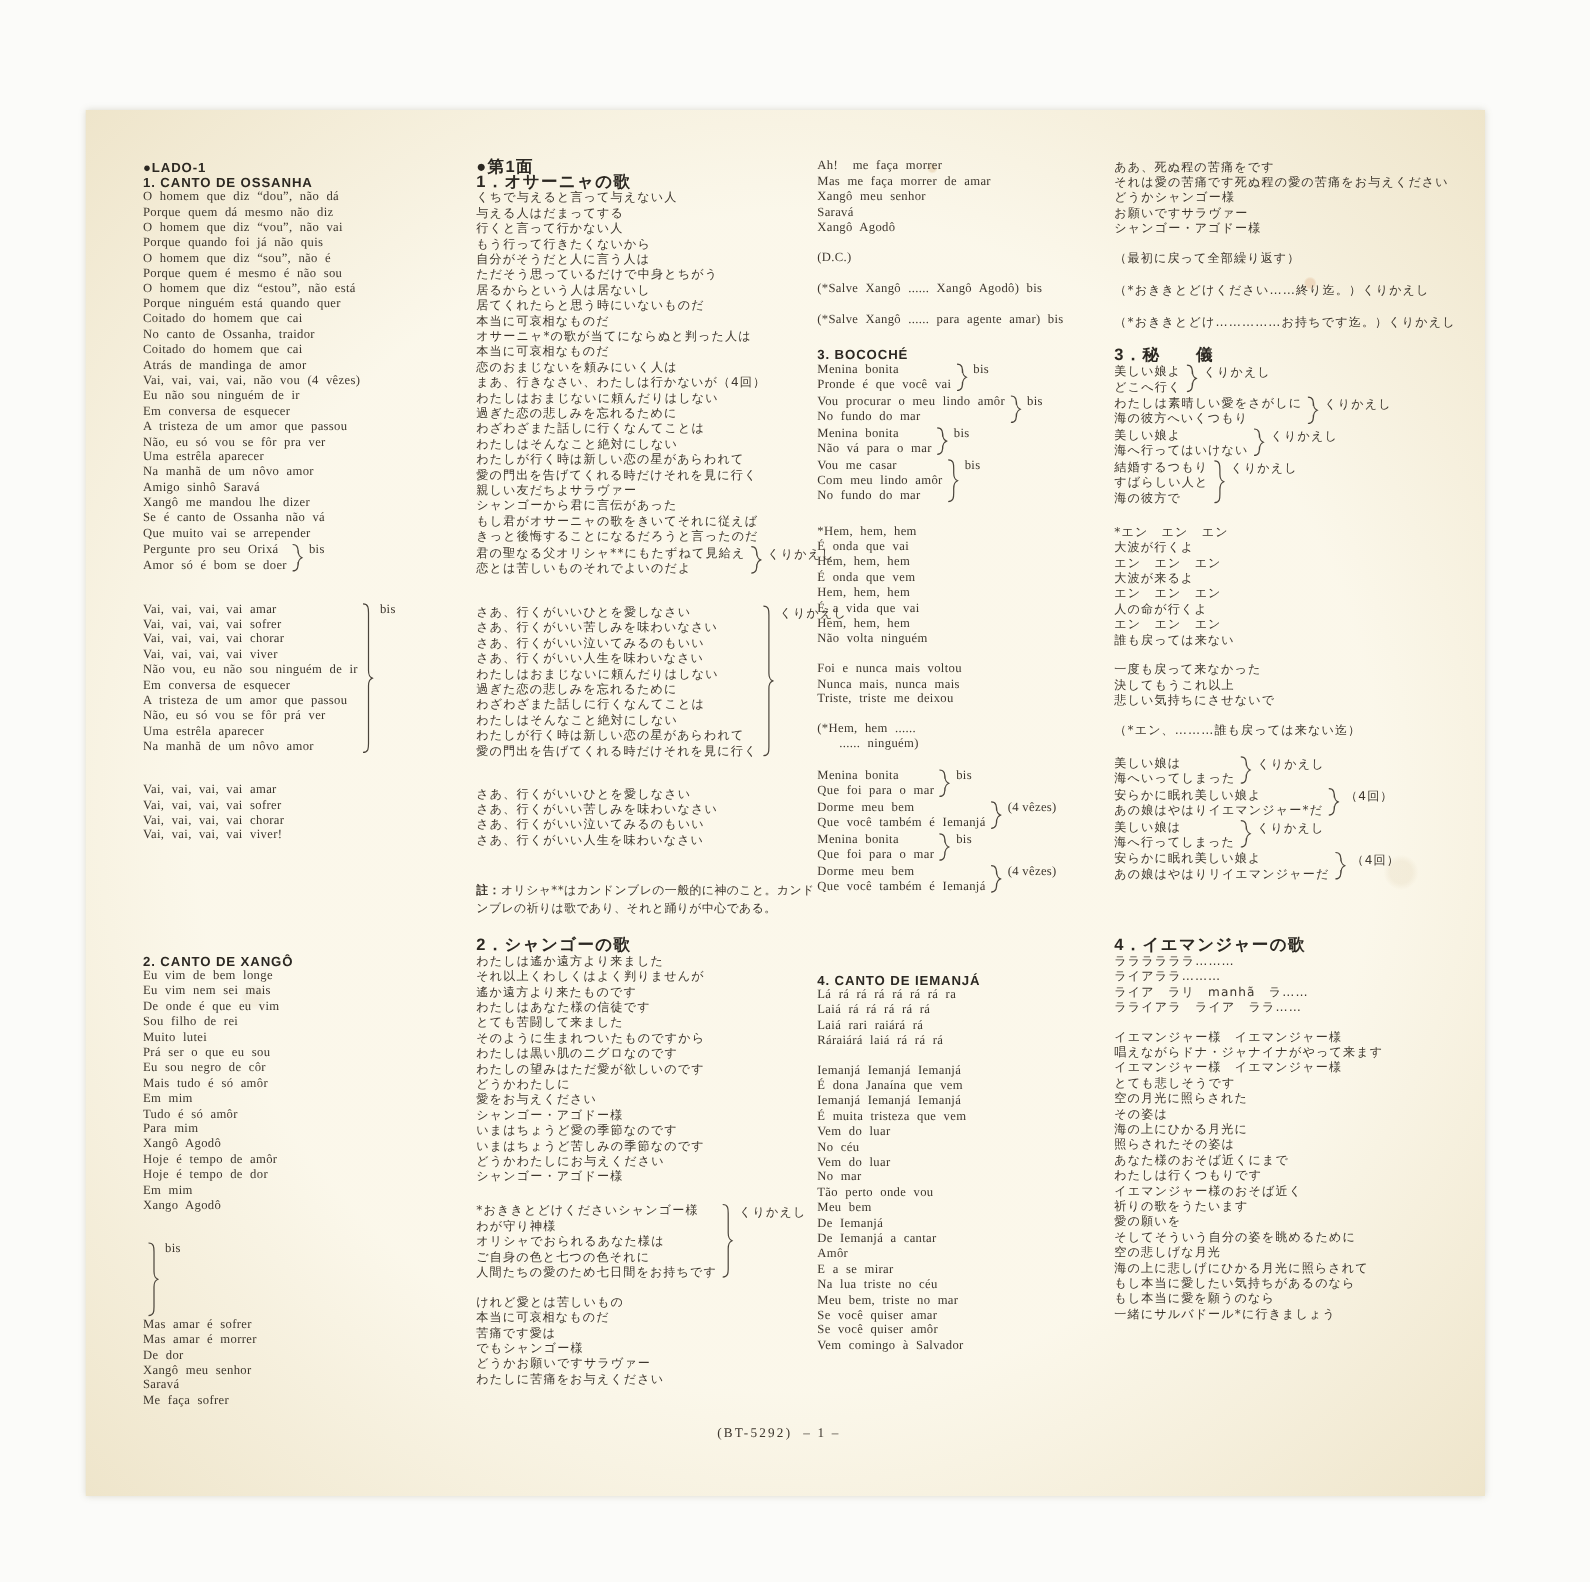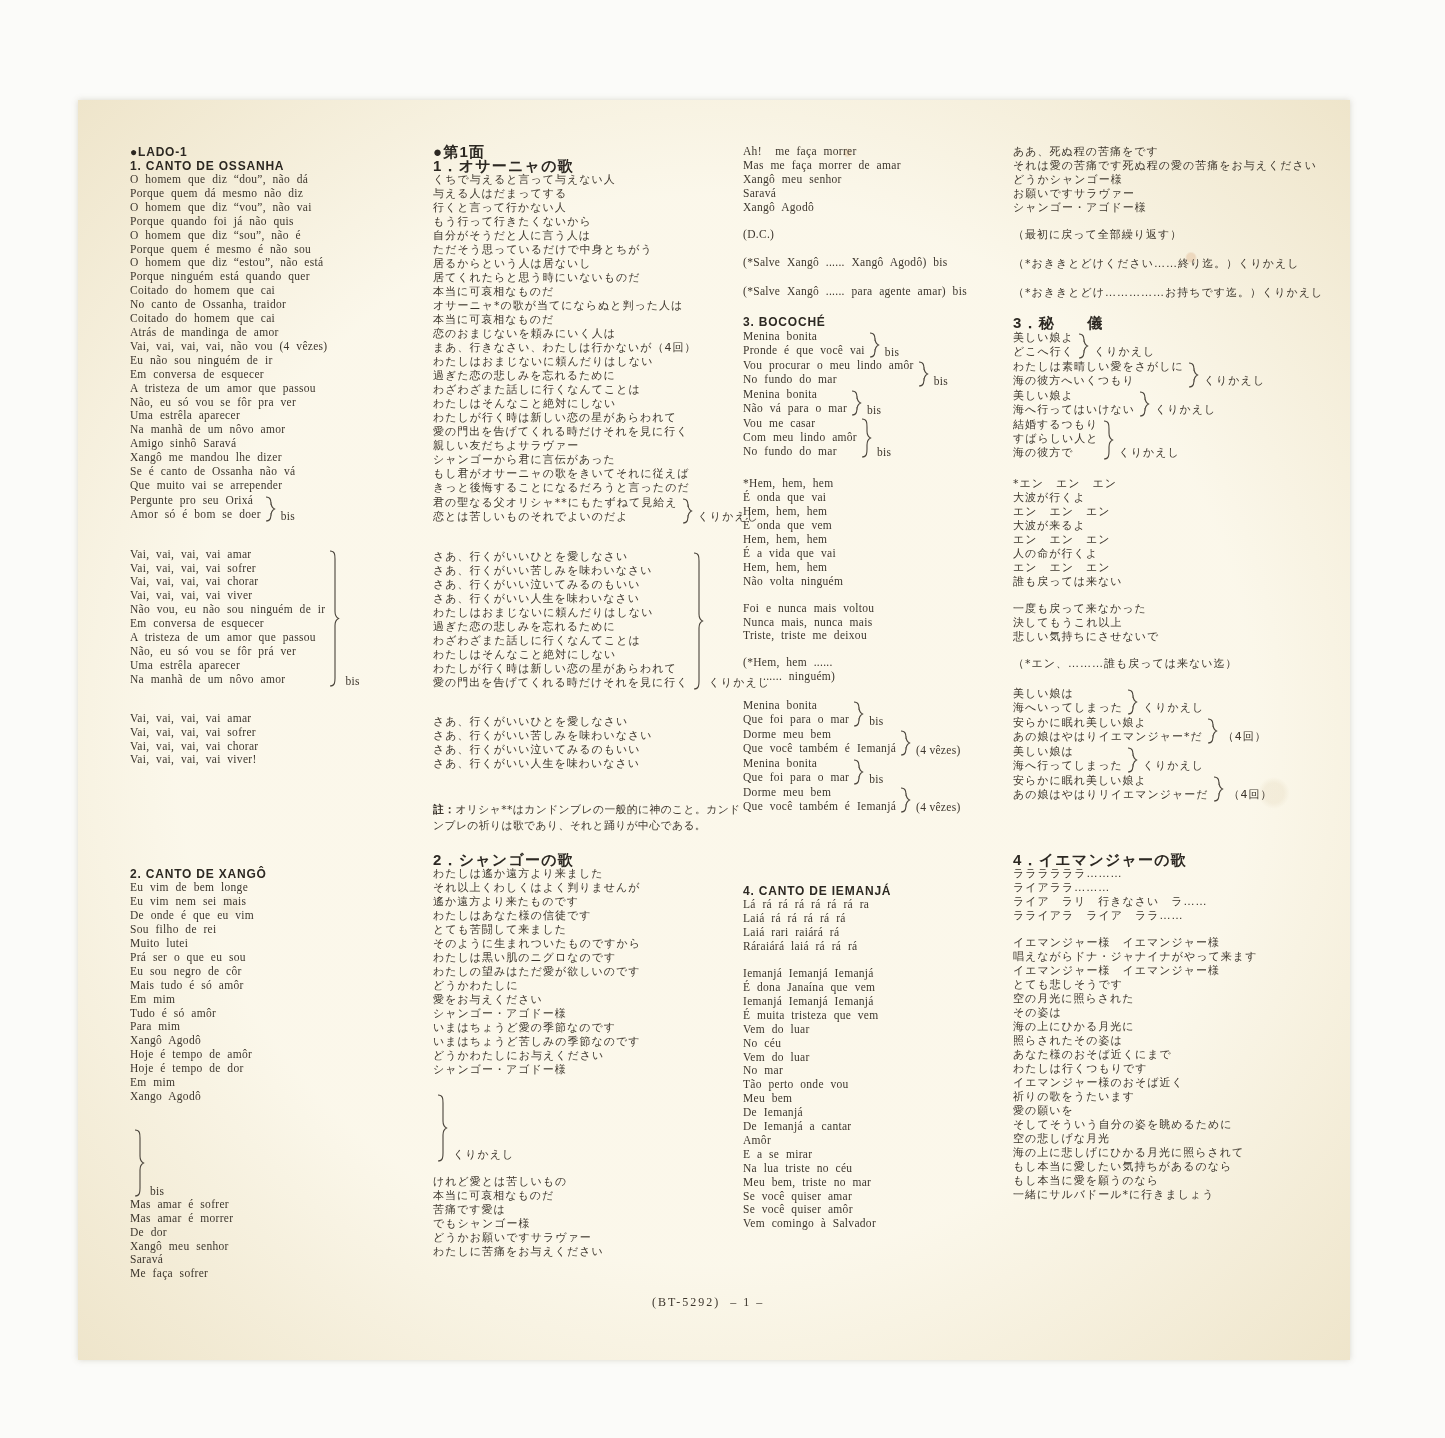--- a/index.html
+++ b/index.html
@@ -27,21 +27,21 @@
 
   .ln{white-space:pre;color:#3d362d;}
   .pt .ln{font-family:"Liberation Serif",serif;font-size:11.5px;line-height:13.9px;word-spacing:3.5px;letter-spacing:.3px;}
   .jp .ln{font-family:"DejaVu Sans",sans-serif;font-size:11px;line-height:14px;letter-spacing:1px;}
   .head{font-family:"Liberation Sans",sans-serif;font-weight:700;color:#2c2822;white-space:pre;}
   .pt .head{font-size:12px;line-height:14px;letter-spacing:.8px;}
   .jp .head{font-size:15px;line-height:14px;letter-spacing:1.2px;}
   .note{font-family:"DejaVu Sans",sans-serif;font-size:10.8px;line-height:15.5px;letter-spacing:.4px;color:#3d362d;white-space:normal;}
   .note::first-letter{font-weight:bold;}
 
-  .grp{display:flex;align-items:flex-end;margin:1px 0;}
+  .grp{display:flex;align-items:flex-start;margin:1px 0;}
   .glines{flex:0 0 auto;}
   .brace{flex:0 0 auto;margin-left:4px;display:flex;align-items:center;}
   .glabel{flex:0 0 auto;margin-left:5px;color:#3d362d;}
   .pt .glabel{font-family:"Liberation Serif",serif;font-size:11.5px;letter-spacing:.3px;}
   .jp .glabel{font-family:"DejaVu Sans",sans-serif;font-size:11px;letter-spacing:1px;}
 
   .footer{
     position:absolute;left:652px;top:1295px;
     font-family:"Liberation Serif",serif;font-size:12px;letter-spacing:2px;color:#3d362d;white-space:pre;
   }
@@ -227,20 +227,27 @@
       <div class="ln">わたしの望みはただ愛が欲しいのです</div>
       <div class="ln">どうかわたしに</div>
       <div class="ln">愛をお与えください</div>
       <div class="ln">シャンゴー・アゴドー様</div>
       <div class="ln">いまはちょうど愛の季節なのです</div>
       <div class="ln">いまはちょうど苦しみの季節なのです</div>
       <div class="ln">どうかわたしにお与えください</div>
       <div class="ln">シャンゴー・アゴドー様</div>
       <div class="spacer" style="height: 16px;"></div>
       <div class="grp">
+        <div class="glines">
+          <div class="ln">*おききとどけくださいシャンゴー様</div>
+          <div class="ln">わが守り神様</div>
+          <div class="ln">オリシャでおられるあなた様は</div>
+          <div class="ln">ご自身の色と七つの色それに</div>
+          <div class="ln">人間たちの愛のため七日間をお持ちです</div>
+        </div>
         <span class="brace">
           <svg width="11" height="68" viewBox="0 0 11 68" xmlns="http://www.w3.org/2000/svg">
             <path d="M1 1 C6 1 6 5 6 9 L6 27 C6 32 7.5 33 9.5 34 C7.5 35 6 36 6 41 L6 59 C6 63 6 67 1 67" fill="none" stroke="#4a443b" stroke-width="1.1"></path>
           </svg>
         </span>
         <span class="glabel">くりかえし</span>
       </div>
       <div class="spacer" style="height: 12px;"></div>
       <div class="ln">けれど愛とは苦しいもの</div>
       <div class="ln">本当に可哀相なものだ</div>
@@ -529,21 +536,21 @@
             <path d="M1 1 C6 1 6 5 6 9 L6 6 C6 11 7.5 12 9.5 13 C7.5 14 6 15 6 20 L6 17 C6 21 6 25 1 25" fill="none" stroke="#4a443b" stroke-width="1.1"></path>
           </svg>
         </span>
         <span class="glabel">（4回）</span>
       </div>
       <div class="spacer" style="height: 20px;"></div>
       <div class="spacer" style="height: 30px;"></div>
       <div class="head">4．イエマンジャーの歌</div>
       <div class="ln">ララララララ………</div>
       <div class="ln">ライアララ………</div>
-      <div class="ln">ライア　ラリ　行きなさい　ラ……</div>
+      <div class="ln">ライア　ラリ　manhã　ラ……</div>
       <div class="ln">ラライアラ　ライア　ララ……</div>
       <div class="spacer" style="height: 13px;"></div>
       <div class="ln">イエマンジャー様　イエマンジャー様</div>
       <div class="ln">唱えながらドナ・ジャナイナがやって来ます</div>
       <div class="ln">イエマンジャー様　イエマンジャー様</div>
       <div class="ln">とても悲しそうです</div>
       <div class="ln">空の月光に照らされた</div>
       <div class="ln">その姿は</div>
       <div class="ln">海の上にひかる月光に</div>
       <div class="ln">照らされたその姿は</div>

